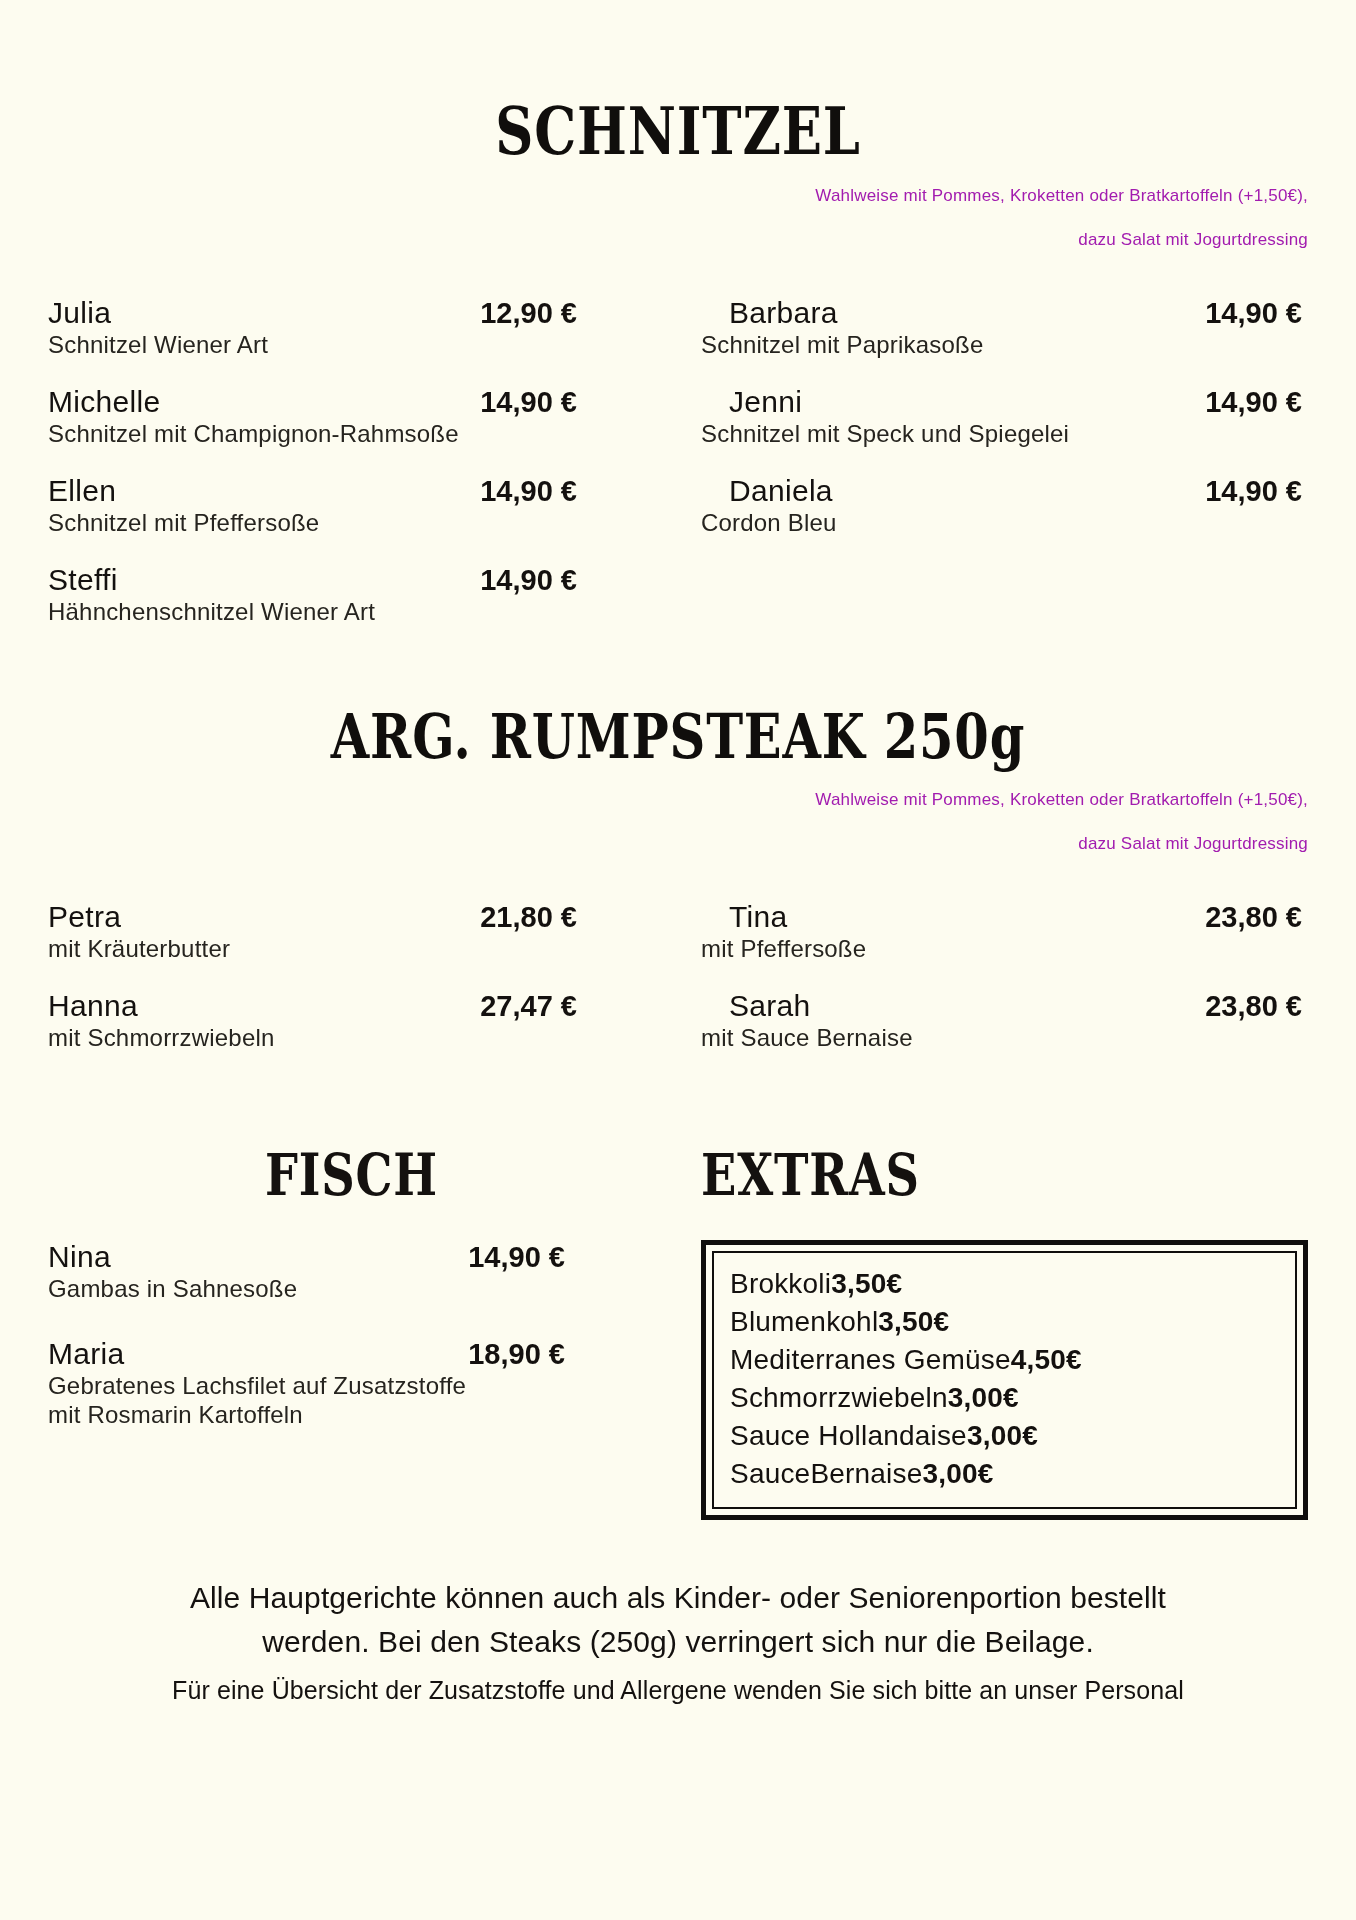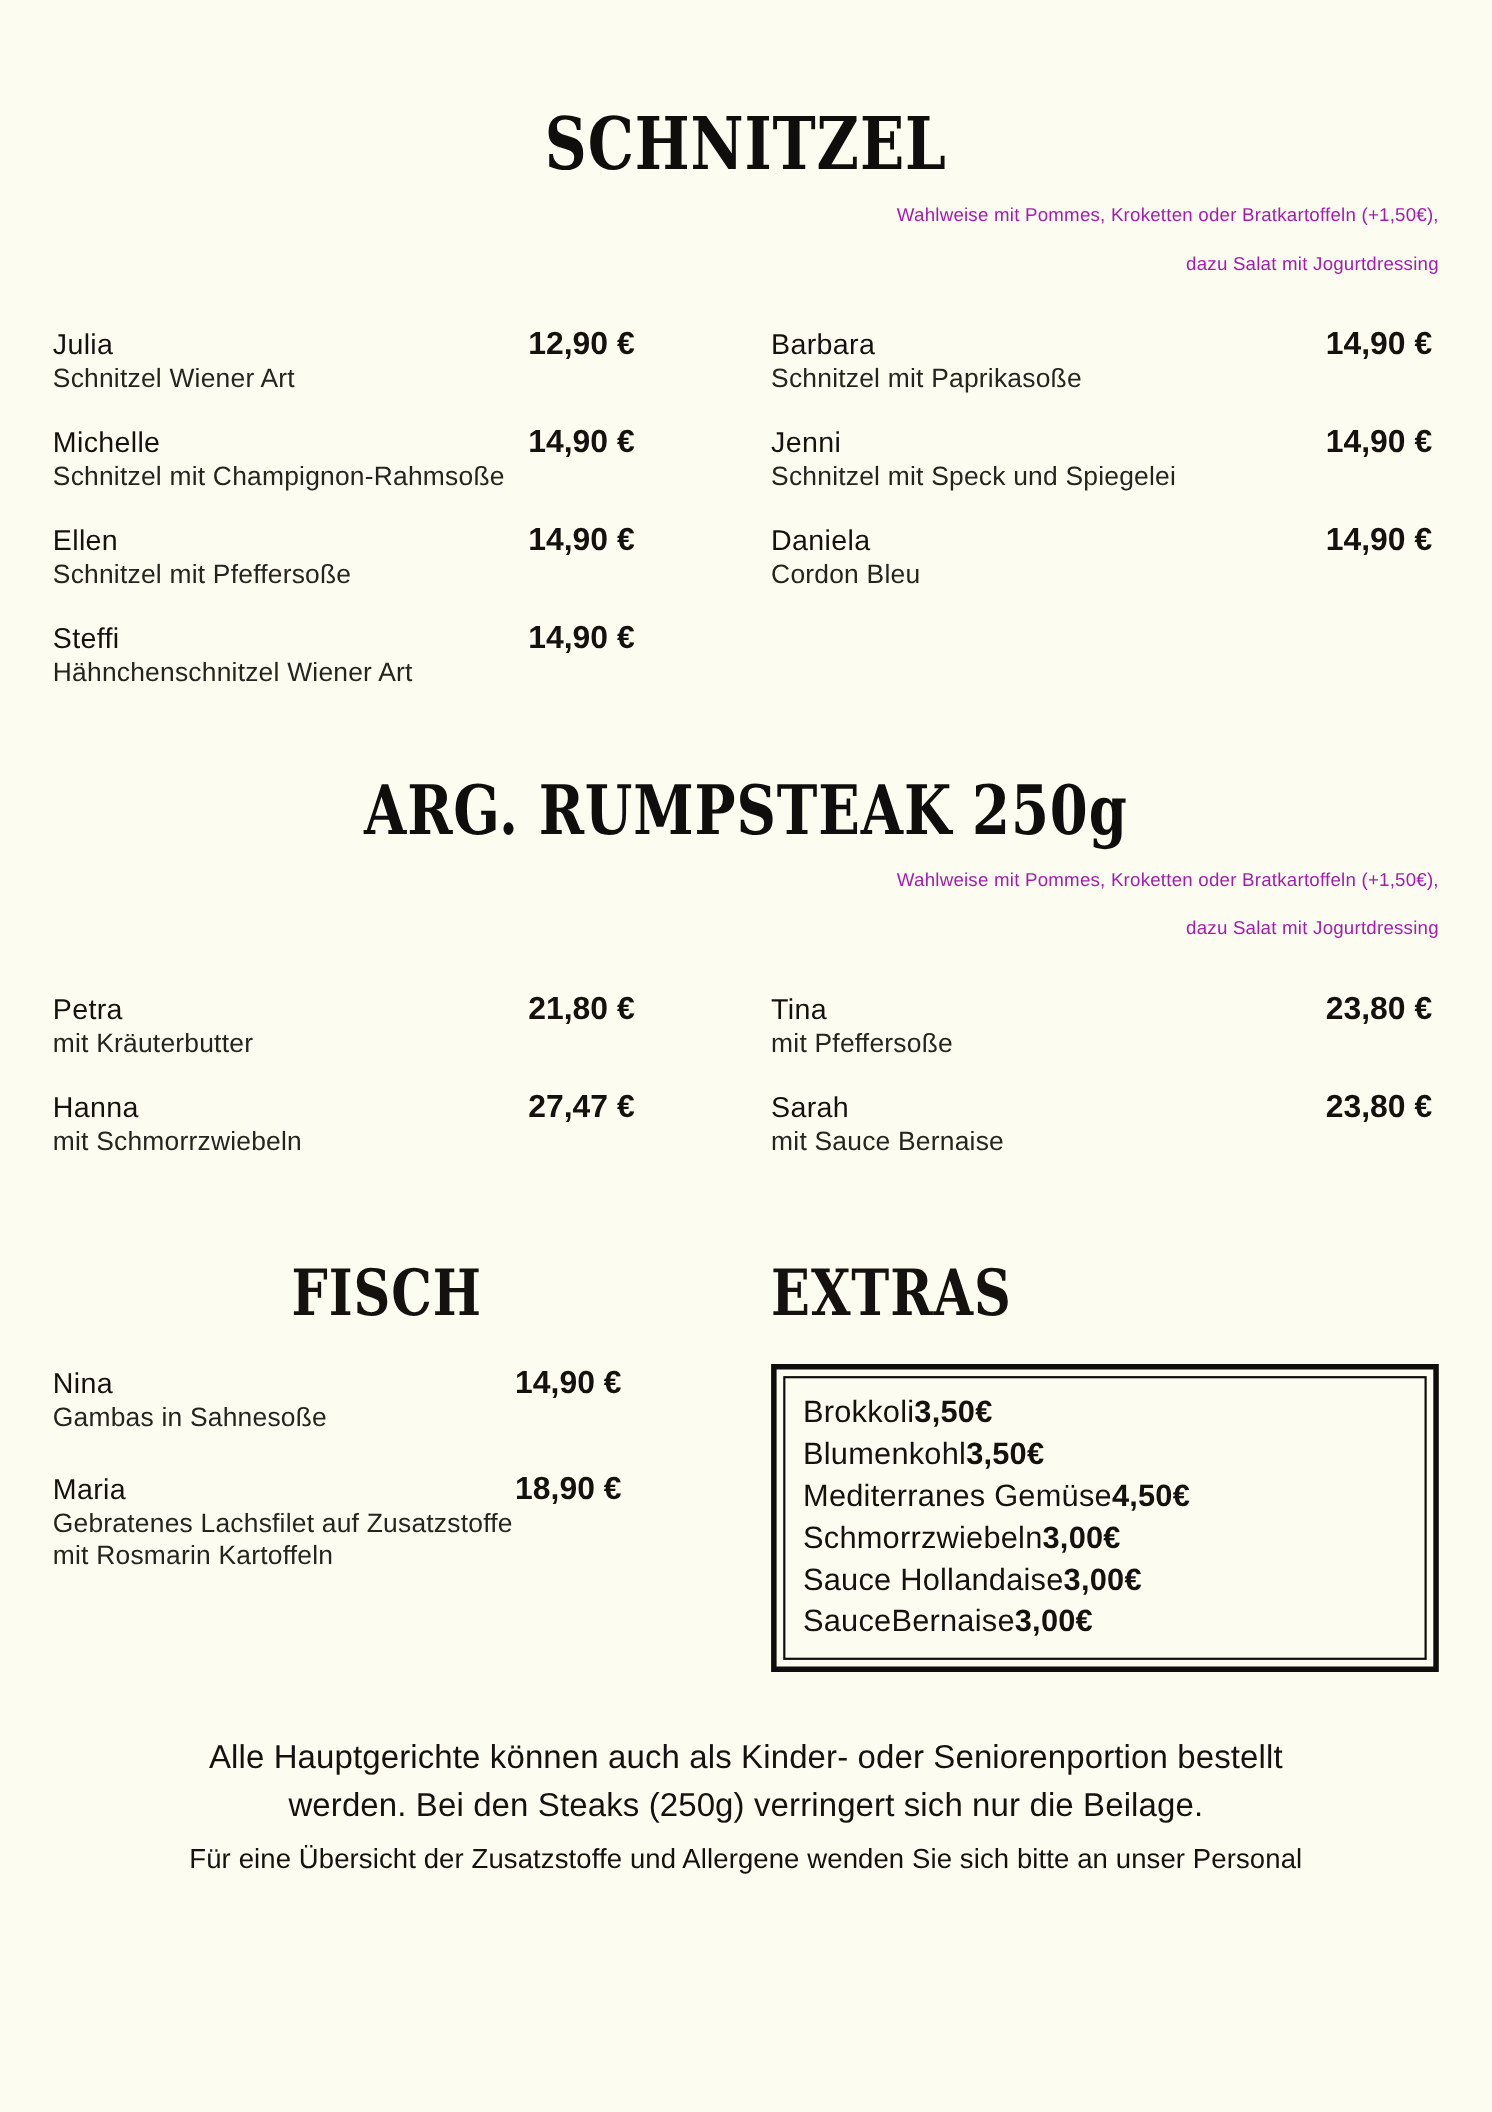--- a/index.html
+++ b/index.html
@@ -60,21 +60,21 @@
   }
   .col { display: block; }
 
   .item { margin-bottom: 26px; }
   .item-head {
     display: flex;
     align-items: baseline;
     justify-content: space-between;
   }
   .item-name {
-    font-size: 26px;
+    font-size: 30px;
     line-height: 34px;
     letter-spacing: 0.3px;
     color: #14110f;
   }
   .item-price {
     font-size: 29px;
     line-height: 34px;
     font-weight: 700;
     white-space: nowrap;
     color: #14110f;
@@ -82,21 +82,21 @@
   .item-desc {
     font-size: 24px;
     line-height: 29px;
     color: #26241f;
     letter-spacing: 0.2px;
     max-width: 520px;
   }
 
   
   .left-col .item-head { padding-right: 78px; }
-  .right-col .item-head { padding-right: 6px; }
+  .right-col .item-head { padding-right: 6px; margin-left: 28px; }
 
   
   .two-col-block {
     display: grid;
     grid-template-columns: 1fr 1fr;
     column-gap: 46px;
     margin-top: 66px;
   }
   .small-title {
     font-family: "DejaVu Serif", serif;

